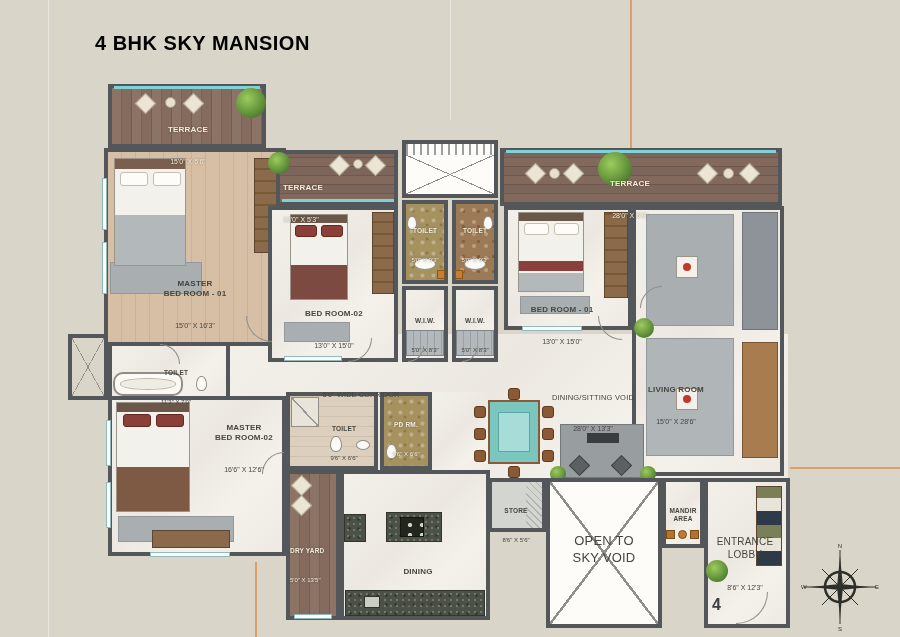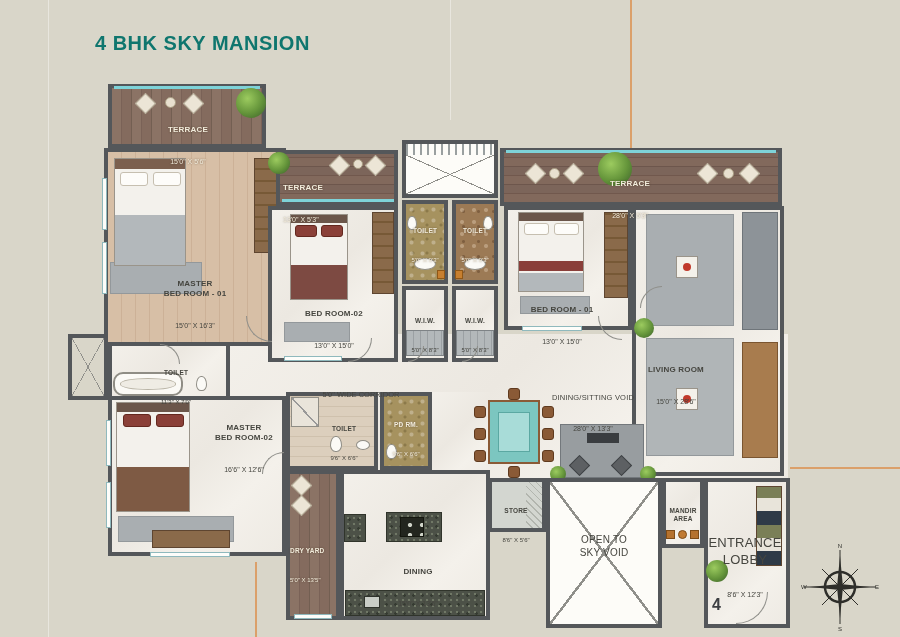--- a/index.html
+++ b/index.html
@@ -42,21 +42,21 @@
   .dchair{background:#8a5a36;border:1px solid #5f3a1e;border-radius:3px}
   .arc{border-top:1.5px solid #8f8f8a;border-right:1.5px solid #8f8f8a;border-radius:0 100% 0 0}
   
   .lbl{color:#45453f;text-align:center;white-space:pre-line;line-height:1.3}
   .lbl .nm{font-size:8px;font-weight:700;letter-spacing:.2px}
   .lbl .dm{font-size:7px;font-weight:400;margin-top:1px}
   .lbl.sm .nm{font-size:6.5px}
   .lbl.sm .dm{font-size:6px}
   .lbl.light{color:#f2ecdc;text-shadow:0 0 2px rgba(60,40,20,.6)}
   .lbl.left{text-align:left}
-  #title{font-size:20px;font-weight:700;color:#0f766e;letter-spacing:.5px}
+  #title{font-size:20px;font-weight:700;color:#000000;letter-spacing:.5px}
   #unitnum{font-size:16px;font-weight:700;color:#3c3e42}
   .guide{background:#dba06a}
   .seam{background:rgba(255,255,255,.4)}
 </style>
 </head>
 <body>
 
 <div class="abs seam" style="left:48px;top:0;width:1px;height:637px"></div>
 <div class="abs seam" style="left:450px;top:0;width:1px;height:120px"></div>
 <div class="abs guide" style="left:630px;top:0;width:2px;height:148px"></div>
@@ -277,21 +277,21 @@
   <div class="dm">5'0" X 8'3"</div>
 </div>
 <div class="abs lbl light" style="left:560px;top:158px;width:140px">
   <div class="nm">TERRACE</div>
   <div class="dm">28'0" X 5'3"</div>
 </div>
 <div class="abs lbl" style="left:512px;top:284px;width:100px">
   <div class="nm">BED ROOM - 01</div>
   <div class="dm">13'0" X 15'0"</div>
 </div>
-<div class="abs lbl" style="left:634px;top:344px;width:84px">
+<div class="abs lbl" style="left:634px;top:364px;width:84px">
   <div class="nm">LIVING ROOM</div>
   <div class="dm">15'0" X 28'6"</div>
 </div>
 <div class="abs lbl sm" style="left:136px;top:348px;width:80px">
   <div class="nm">TOILET</div>
   <div class="dm">11'3" X 7'0"</div>
 </div>
 <div class="abs lbl" style="left:296px;top:368px;width:130px">
   <div class="dm" style="font-size:7.5px">5'0" WIDE CORRIDOR</div>
 </div>
@@ -318,29 +318,29 @@
 </div>
 <div class="abs lbl" style="left:380px;top:546px;width:76px">
   <div class="nm">DINING</div>
   <div class="dm">15'0" X 13'6"</div>
 </div>
 <div class="abs lbl sm" style="left:490px;top:486px;width:52px">
   <div class="nm">STORE</div>
   <div class="dm">8'6" X 5'6"</div>
 </div>
 <div class="abs lbl" style="left:568px;top:512px;width:72px">
-  <div class="nm" style="font-weight:400;font-size:10px">OPEN TO
+  <div class="nm" style="font-weight:400;font-size:13px">OPEN TO
 SKY VOID</div>
 </div>
 <div class="abs lbl sm" style="left:660px;top:486px;width:46px">
   <div class="nm">MANDIR
 AREA</div>
 </div>
 <div class="abs lbl" style="left:706px;top:514px;width:78px">
-  <div class="nm" style="font-weight:400;font-size:13px">ENTRANCE
+  <div class="nm" style="font-weight:400;font-size:10px">ENTRANCE
 LOBBY</div>
   <div class="dm">8'6" X 12'3"</div>
 </div>
 
 <svg class="abs" style="left:800px;top:542px" width="80" height="90" viewBox="0 0 80 90">
   <g stroke="#2e2e2a" fill="none" stroke-width="1">
     <line x1="40" y1="8" x2="40" y2="82"></line>
     <line x1="4" y1="45" x2="76" y2="45"></line>
     <line x1="22" y1="27" x2="58" y2="63"></line>
     <line x1="58" y1="27" x2="22" y2="63"></line>

